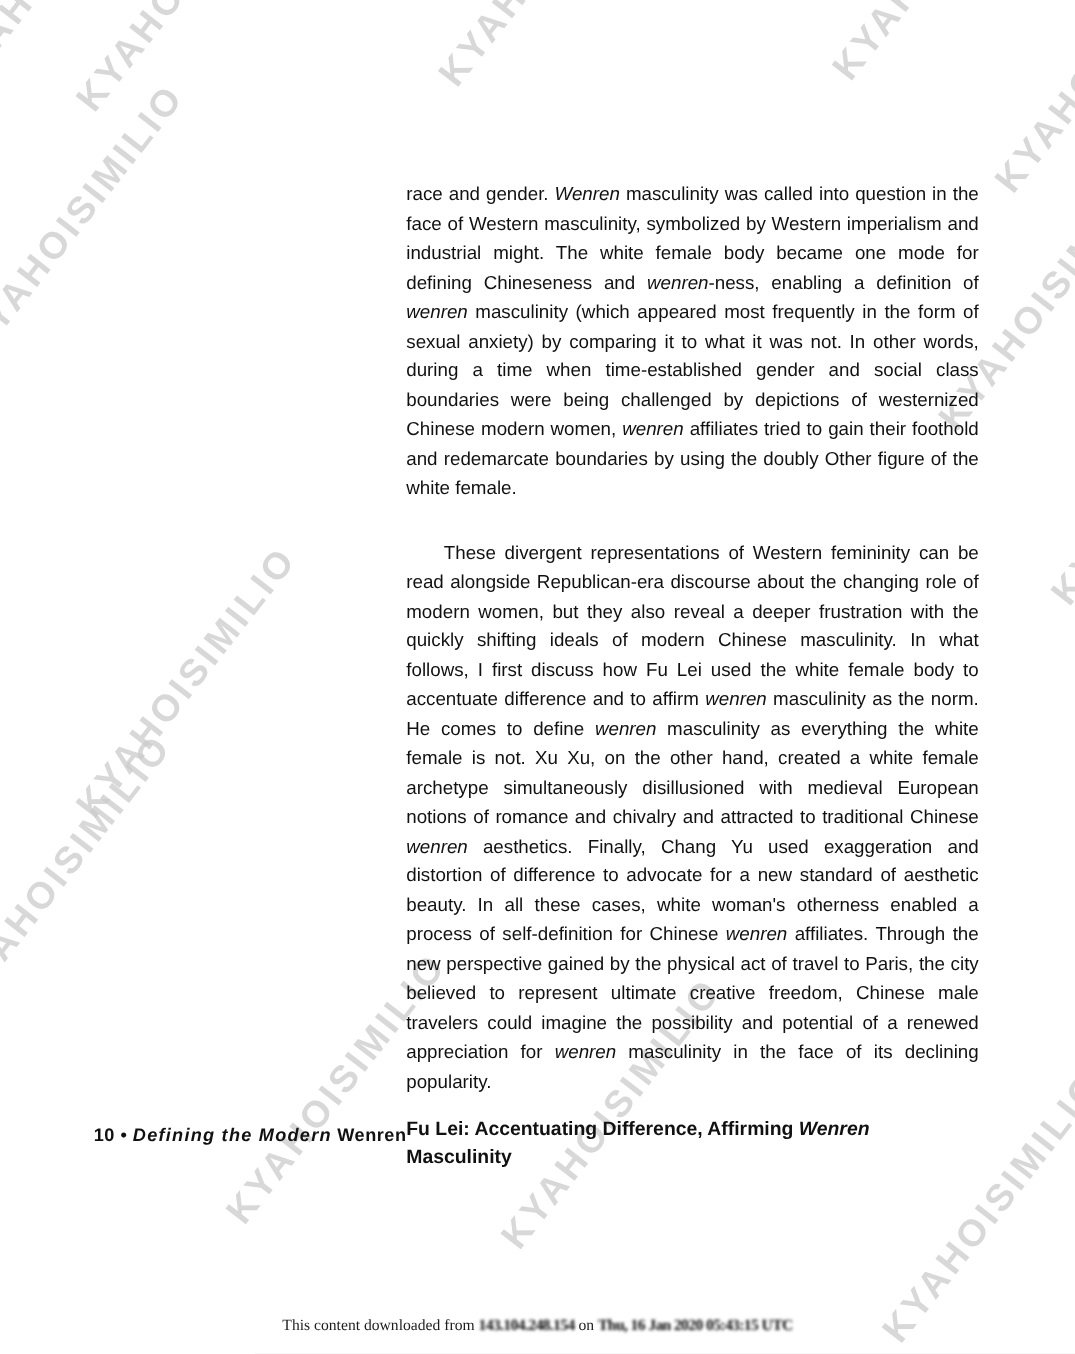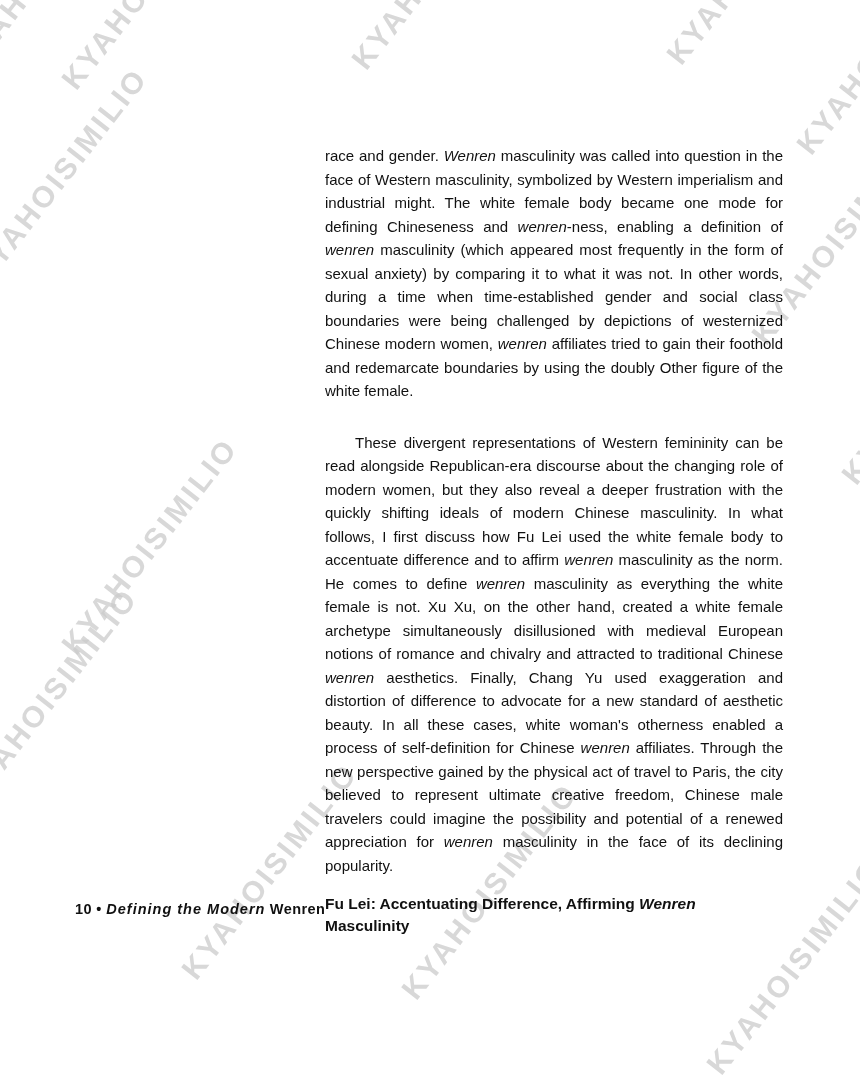--- a/index.html
+++ b/index.html
@@ -104,15 +104,18 @@
 
   <div class="text-column">
     <p><span>race and gender. </span><em>Wenren</em><span> masculinity was called into question in the face of Western masculinity, symbolized by Western imperialism and industrial might. The white female body became one mode for defining Chineseness and </span><em>wenren</em><span>-ness, enabling a definition of </span><em>wenren</em><span> masculinity (which appeared most frequently in the form of sexual anxiety) by comparing it to what it was not. In other words, during a time when time-established gender and social class boundaries were being challenged by depictions of westernized Chinese modern women, </span><em>wenren</em><span> affiliates tried to gain their foothold and redemarcate boundaries by using the doubly Other figure of the white female.</span></p>
     <p class="indent"><span>These divergent representations of Western femininity can be read alongside Republican-era discourse about the changing role of modern women, but they also reveal a deeper frustration with the quickly shifting ideals of modern Chinese masculinity. In what follows, I first discuss how Fu Lei used the white female body to accentuate difference and to affirm </span><em>wenren</em><span> masculinity as the norm. He comes to define </span><em>wenren</em><span> masculinity as everything the white female is not. Xu Xu, on the other hand, created a white female archetype simultaneously disillusioned with medieval European notions of romance and chivalry and attracted to traditional Chinese </span><em>wenren</em><span> aesthetics. Finally, Chang Yu used exaggeration and distortion of difference to advocate for a new standard of aesthetic beauty. In all these cases, white woman's otherness enabled a process of self-definition for Chinese </span><em>wenren</em><span> affiliates. Through the new perspective gained by the physical act of travel to Paris, the city believed to represent ultimate creative freedom, Chinese male travelers could imagine the possibility and potential of a renewed appreciation for </span><em>wenren</em><span> masculinity in the face of its declining popularity.</span></p>
     <h2 class="section-heading"><span>Fu Lei: Accentuating Difference, Affirming </span><em>Wenren</em><span> Masculinity</span></h2>
   </div>
 
   <div class="page-footer"><span>10 • </span><em>Defining the Modern</em><span> Wenren</span></div>
 
   <div class="jstor-footer">
+    <div class="download-line">
+      <span>This content downloaded from </span><span class="redacted">143.104.248.154</span><span> on </span><span class="redacted">Thu, 16 Jan 2020 05:43:15 UTC</span>
+    </div>
   </div>
 
 </div>
 
 </body></html>

